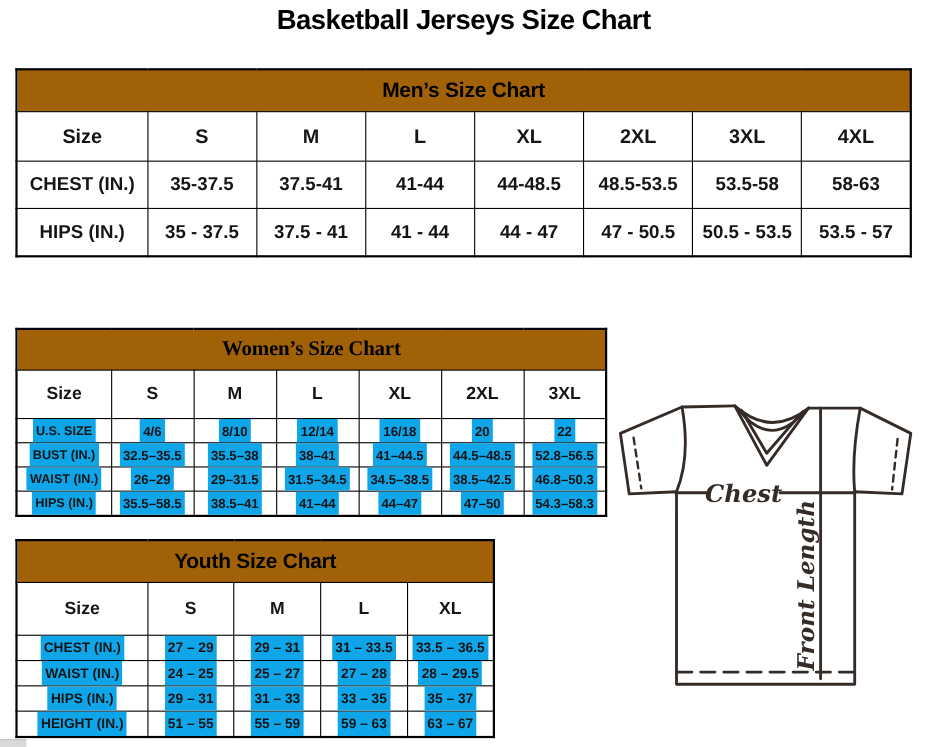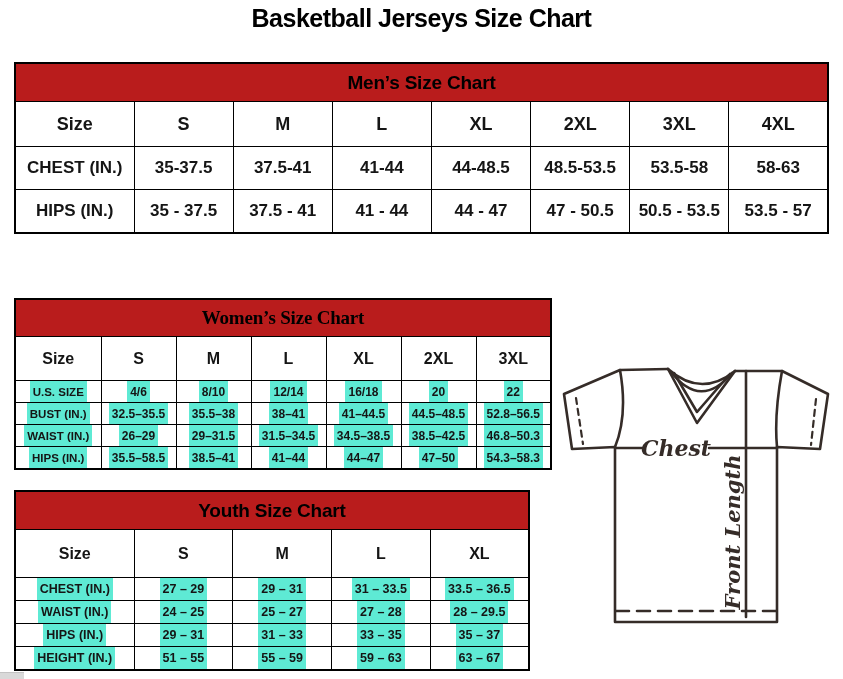--- a/index.html
+++ b/index.html
@@ -12,38 +12,38 @@
     font-size:25px; font-weight:bold; letter-spacing:-0.5px; color:#000000;
   }
   table.chart {
     position:absolute; border-collapse:collapse; table-layout:fixed;
     background:#fff; color:#151515; border:2px solid #000;
   }
   table.chart td {
     border:1.5px solid #000; text-align:center; vertical-align:middle;
     font-weight:bold; padding:0; overflow:hidden; white-space:nowrap;
   }
-  table.chart td.band {background:#b91c1c; font-size:19px; color:#000; letter-spacing:-0.2px;}
+  table.chart td.band {background:#a16207; font-size:19px; color:#000; letter-spacing:-0.2px;}
   
   .men {left:14px; top:62px; width:815px;}
   .men .band-row td {height:37px;}
   .men .size-row td {height:44px; font-size:18px;}
   .men .data-row td {height:42px; font-size:17px;}
   
   .women {left:14px; top:298px; width:538px;}
   .women .band-row td {height:36px;font-family:Liberation Serif, serif;}
   .women .size-row td {height:43px; font-size:16px;}
   .women .data-row td {height:21px; font-size:12px;}
   .women .data-row td.lbl {font-size:11.5px;}
   
-  .youth {left:14px; top:490px; width:516px;}
+  .youth {left:14px; top:490px; width:436px;}
   .youth .band-row td {height:37px;}
   .youth .size-row td {height:47px; font-size:16px;}
   .youth .data-row td {height:22px; font-size:12.5px;}
-  .hl {background:#5eead4; padding:16px 3px;}
+  .hl {background:#0ea5e9; padding:16px 3px;}
   .jersey {position:absolute; left:550px; top:360px;}
   .corner-frag {
     position:absolute; left:0; top:672px; width:24px; height:7px;
     background:#d9d9d9; border-top:1px solid #c3c3c3;
   }
 </style>
 </head>
 <body>
 
 <div class="page-title">Basketball Jerseys Size Chart</div>

